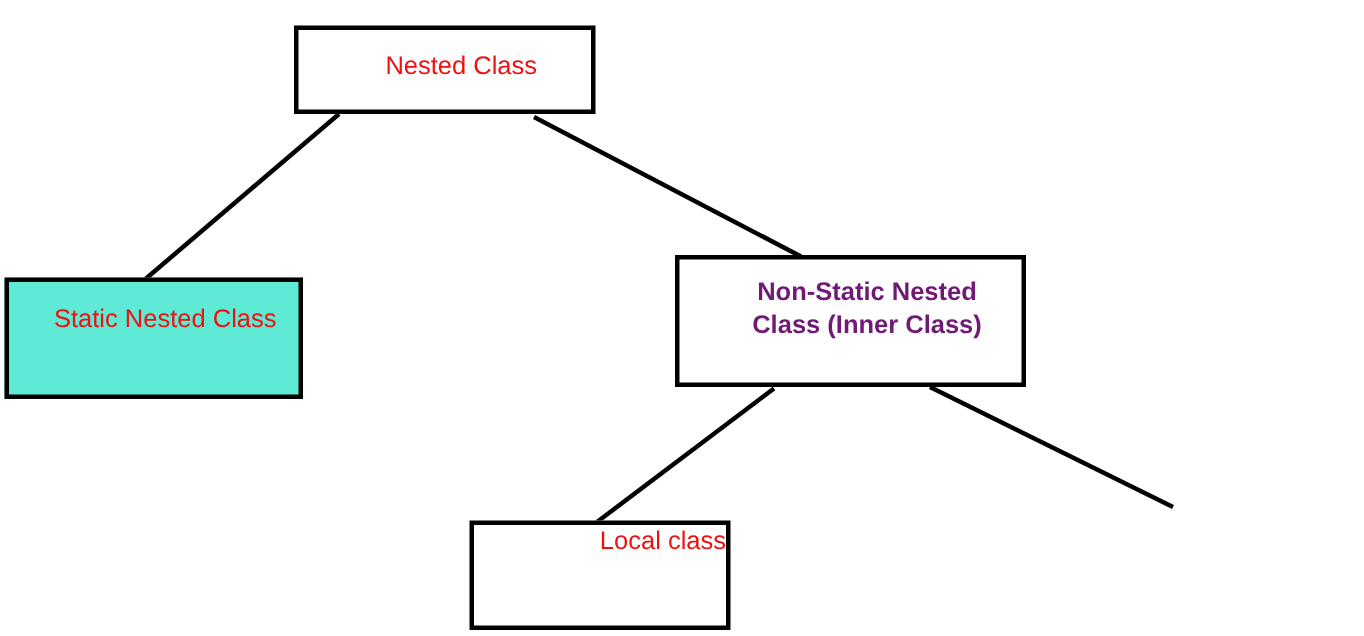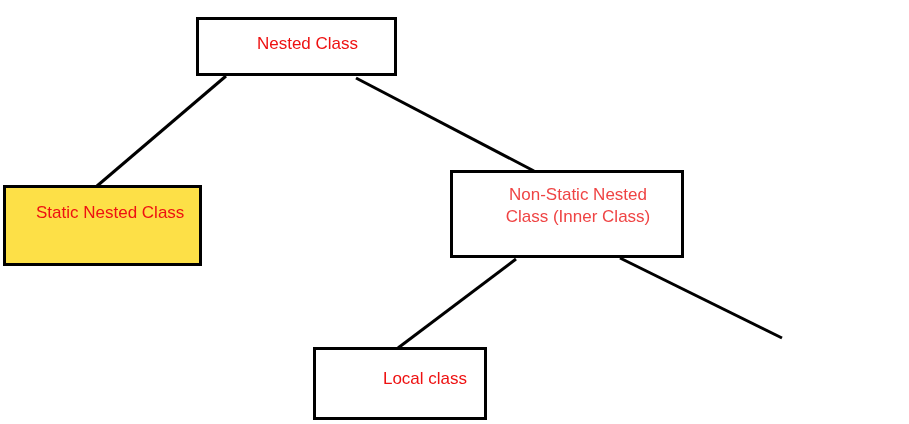--- a/index.html
+++ b/index.html
@@ -39,45 +39,45 @@
     font-size: 17px;
     line-height: 22px;
     text-align: center;
     white-space: pre-line;
     margin-left: 22px;
   }
   
   #node-root .node-label      { top: 13px; }
   #node-static .node-label    { top: 14px; text-align: left; padding-left: 8px; }
   #node-nonstatic .node-label { top: 11px; }
-  #node-local .node-label     { top: 18px; text-align: center; padding-left: 28px; }
+  #node-local .node-label     { top: 0; text-align: right; padding-left: 28px; }
   #node-anonymous .node-label { top: 17px; }
 </style>
 </head>
 <body>
 
 <div id="canvas" style="width: 909px; height: 424px; background: rgb(255, 255, 255);">
 
   <svg id="edge-layer" viewBox="0 0 909 424" width="909" height="424" xmlns="http://www.w3.org/2000/svg">
     <line x1="226" y1="76" x2="97" y2="186" stroke="#000000" stroke-width="3" stroke-linecap="butt"></line>
     <line x1="356" y1="78" x2="534" y2="171" stroke="#000000" stroke-width="3" stroke-linecap="butt"></line>
     <line x1="516" y1="259" x2="398" y2="348" stroke="#000000" stroke-width="3" stroke-linecap="butt"></line>
     <line x1="620" y1="258" x2="782" y2="338" stroke="#000000" stroke-width="3" stroke-linecap="butt"></line>
   </svg>
 
   <div class="node" id="node-root" style="left: 196px; top: 17px; width: 201px; height: 59px; background: rgb(255, 255, 255); border-color: rgb(0, 0, 0); border-width: 3px;">
     <div class="node-label" style="color: rgb(238, 17, 17);">Nested Class</div>
   </div>
 
-  <div class="node" id="node-static" style="left: 3px; top: 185px; width: 199px; height: 81px; background: #fde047; border-color: rgb(0, 0, 0); border-width: 3px;">
+  <div class="node" id="node-static" style="left: 3px; top: 185px; width: 199px; height: 81px; background: #5eead4; border-color: rgb(0, 0, 0); border-width: 3px;">
     <div class="node-label" style="color: rgb(238, 17, 17);">Static Nested Class</div>
   </div>
 
   <div class="node" id="node-nonstatic" style="left: 450px; top: 170px; width: 234px; height: 88px; background: rgb(255, 255, 255); border-color: rgb(0, 0, 0); border-width: 3px;">
-    <div class="node-label" style="color: #ef4444;">Non-Static Nested
+    <div class="node-label" style="color: #701a75; font-weight: bold;">Non-Static Nested
 Class (Inner Class)</div>
   </div>
 
   <div class="node" id="node-local" style="left: 313px; top: 347px; width: 174px; height: 73px; background: rgb(255, 255, 255); border-color: rgb(0, 0, 0); border-width: 3px;">
     <div class="node-label" style="color: rgb(238, 17, 17);">Local class</div>
   </div>
 
 
 </div>
 

